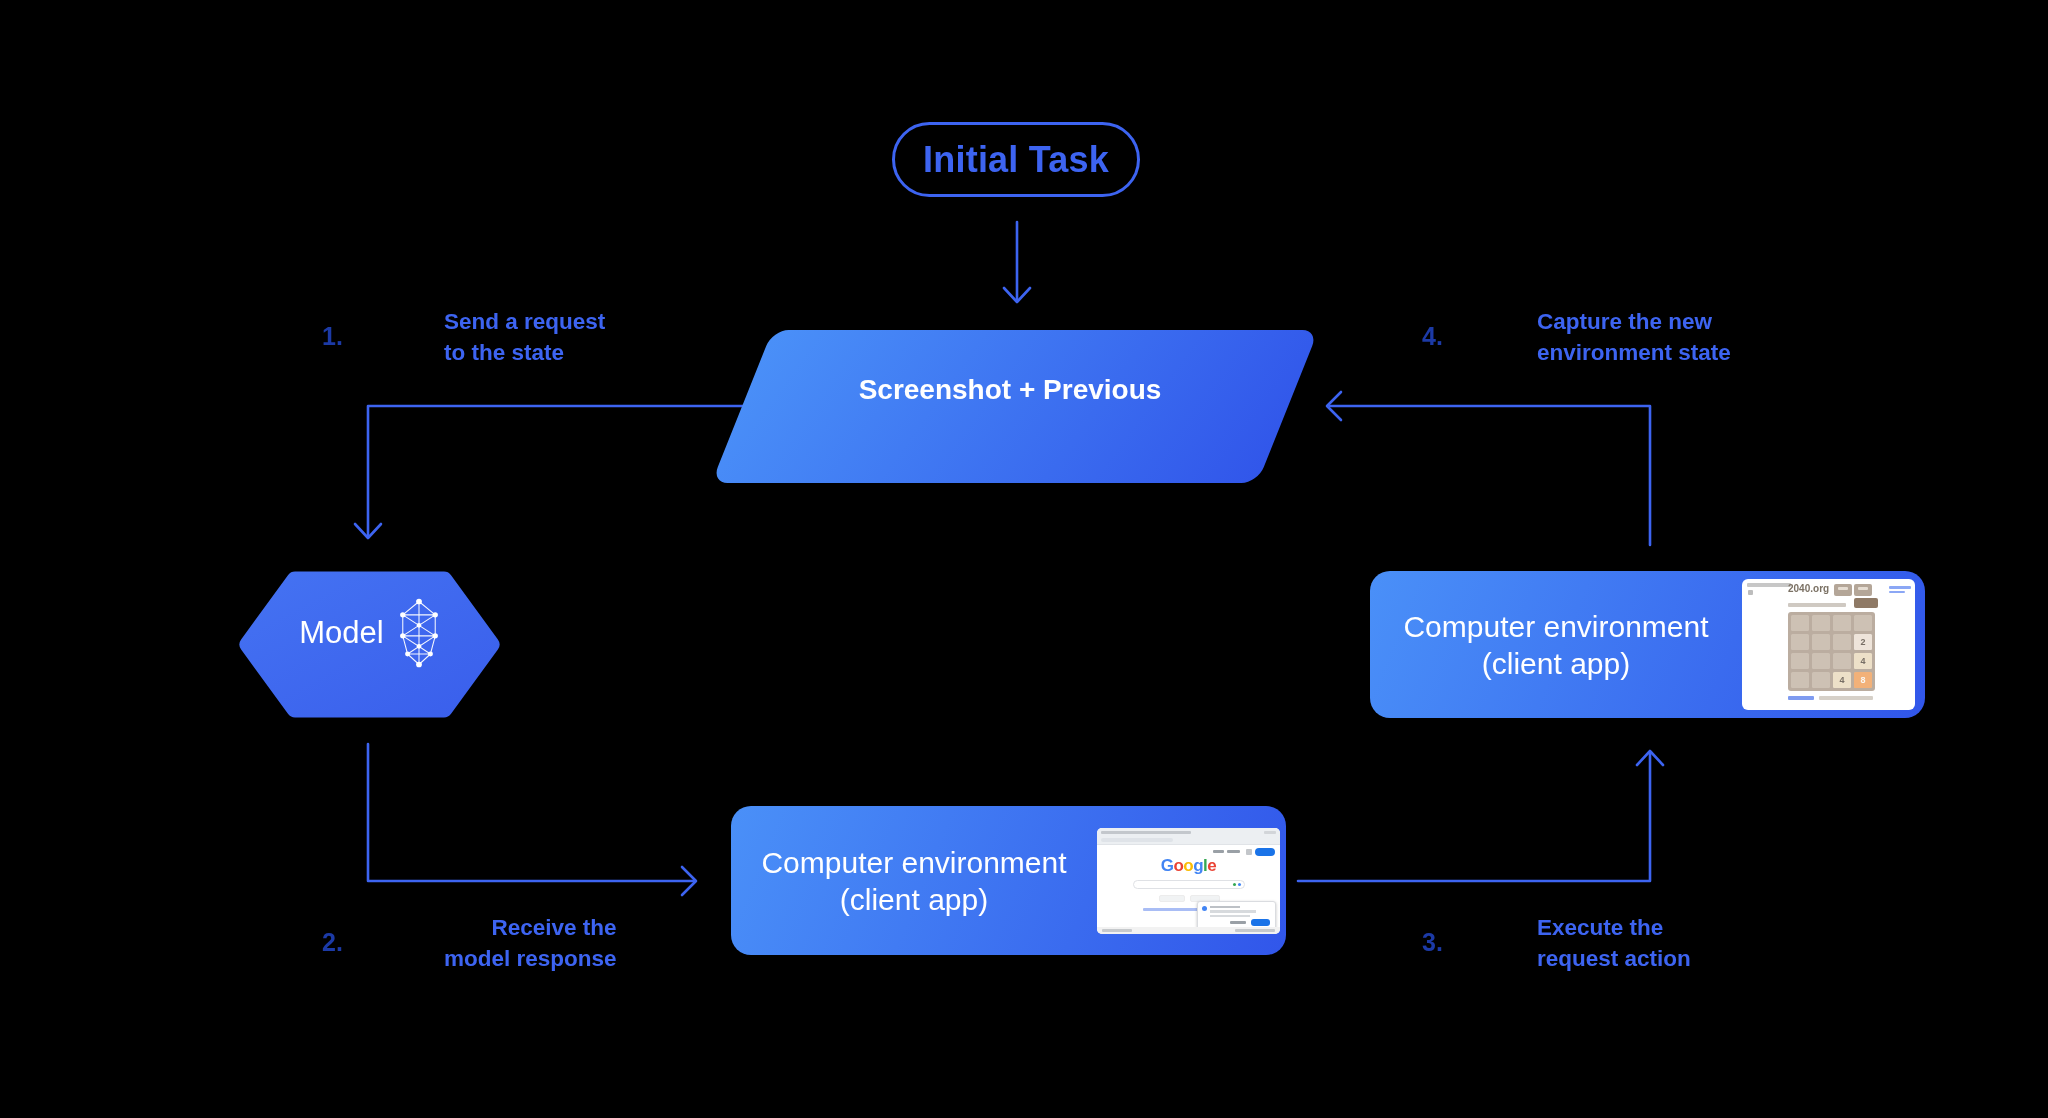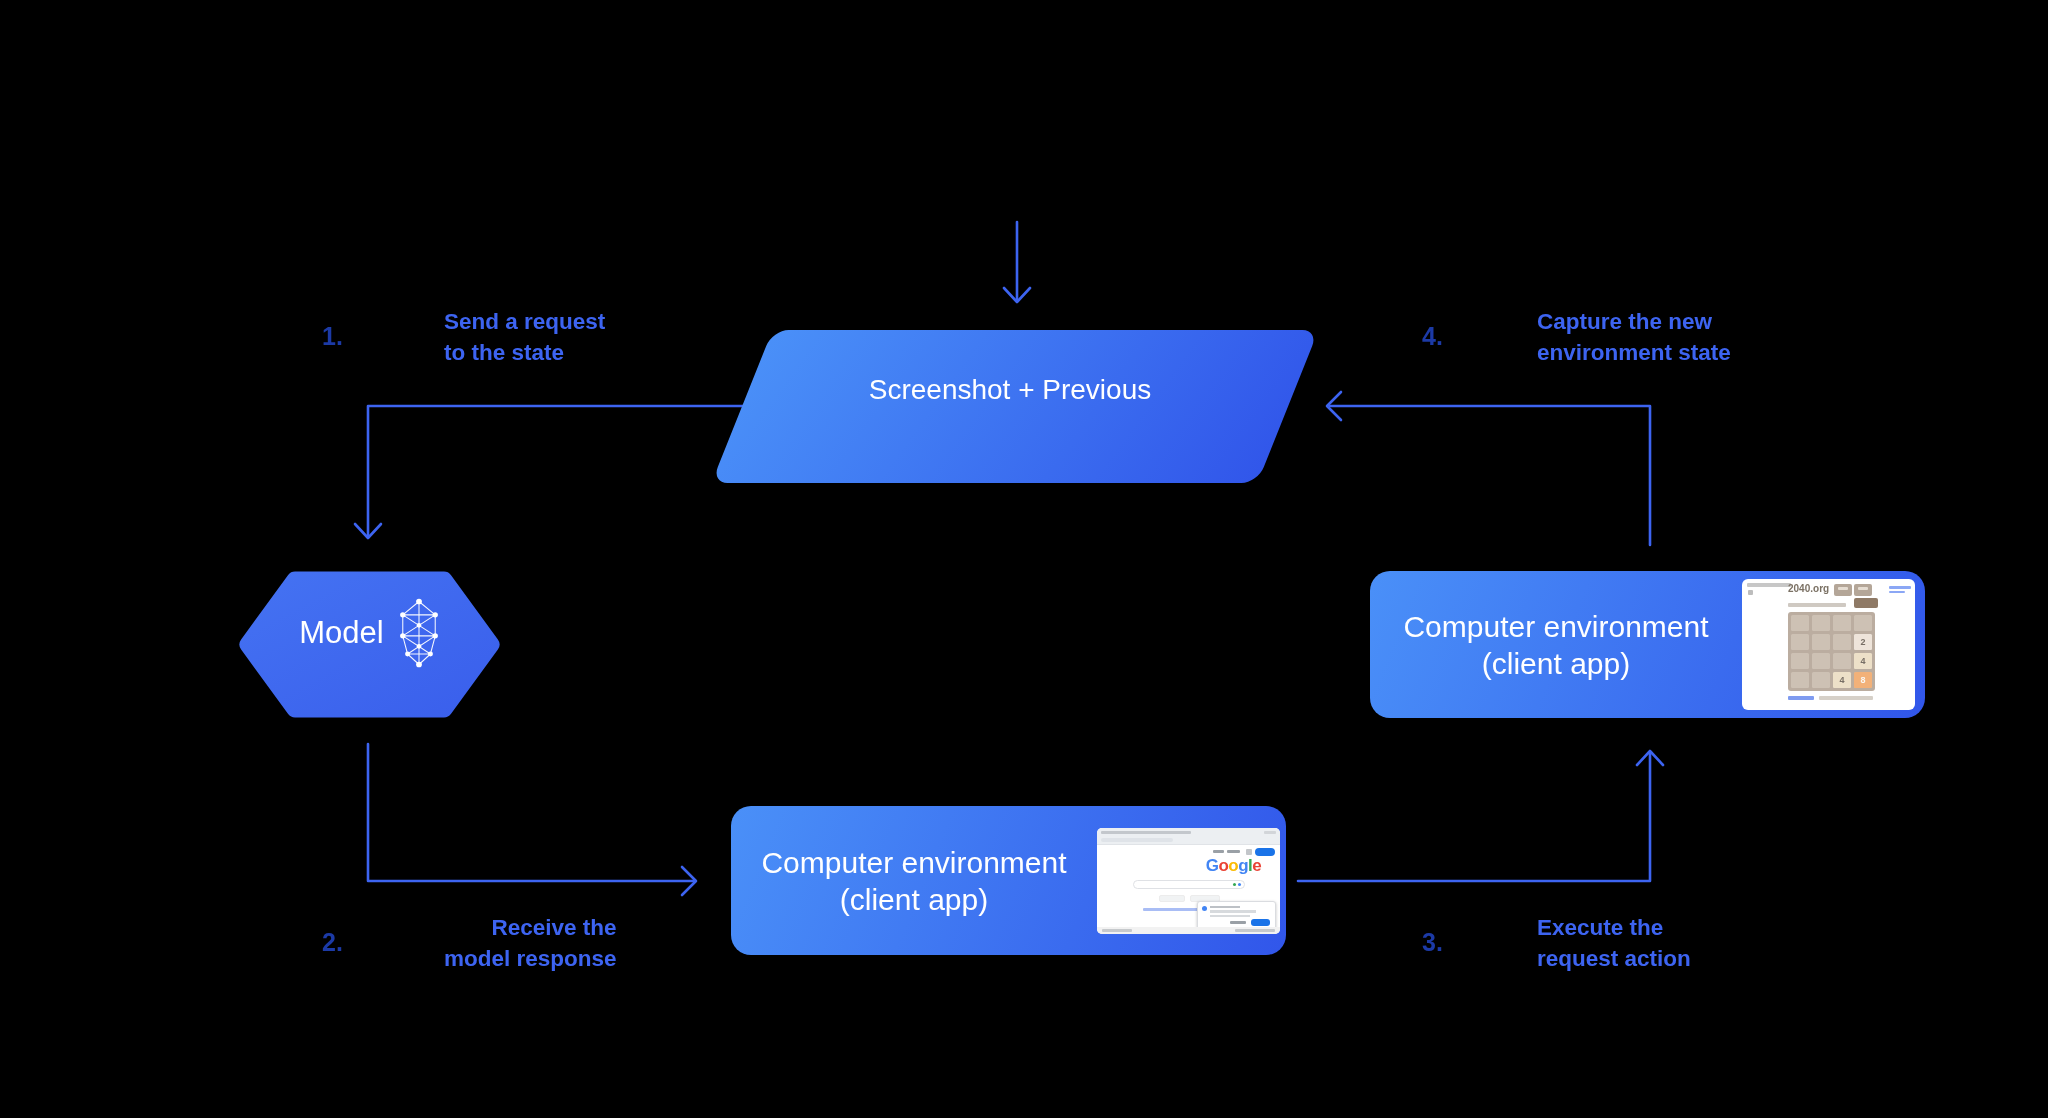--- a/index.html
+++ b/index.html
@@ -13,21 +13,21 @@
 
   
   .pill{position:absolute;left:892px;top:122px;width:248px;height:75px;border:3px solid var(--accent,#3D64F1);
         border-radius:44px;display:flex;align-items:center;justify-content:center;box-sizing:border-box;}
   .pill span{color:var(--accent,#3D64F1);font-size:36px;font-weight:600;letter-spacing:.2px;}
 
   
   .para-bg{position:absolute;left:742px;top:330px;width:546px;height:153px;border-radius:16px;
         transform:skewX(-21.8deg);background:linear-gradient(108deg,var(--grad-light,#4A90F8) 0%,var(--grad-dark,#3156EA) 100%);}
   .para-text{position:absolute;left:800px;top:369px;width:420px;text-align:center;color:#fff;
-        font-size:28px;line-height:42px;font-weight:400;}
+        font-size:28px;line-height:42px;font-weight:700;}
 
   
   .hex-svg{position:absolute;left:239px;top:571px;}
   .hex-content{position:absolute;left:239px;top:571px;width:261px;height:124px;display:flex;
         align-items:center;justify-content:center;gap:14px;}
   .hex-content .hex-label{color:#fff;font-size:31px;font-weight:400;}
 
   
   .envbox{position:absolute;width:555px;height:149px;border-radius:20px;display:flex;align-items:center;
         background:linear-gradient(112deg,var(--grad-light,#4A90F8) 0%,var(--grad-dark,#3156EA) 100%);box-sizing:border-box;}
@@ -64,21 +64,21 @@
   
   .minigoogle{position:relative;flex:none;width:183px;height:106px;background:#fff;border-radius:5px;overflow:hidden;}
   .mg-chrome{position:absolute;left:0;top:0;width:100%;height:16px;background:#eceff2;border-bottom:1px solid #e0e3e7;}
   .mg-tab{position:absolute;left:4px;top:3px;width:90px;height:3.5px;background:#c3c7cc;border-radius:1px;}
   .mg-win{position:absolute;right:4px;top:3px;width:12px;height:3.5px;background:#d2d5d9;border-radius:1px;}
   .mg-addr{position:absolute;left:4px;top:10px;width:72px;height:4px;background:#dfe3e8;border-radius:2px;}
   .mg-bar{position:absolute;background:#9aa0a6;border-radius:1px;height:3px;}
   .mg-apps{position:absolute;right:28px;top:21px;width:6px;height:6px;background:#c3c6ca;border-radius:1px;}
   .mg-signin{position:absolute;right:5px;top:20px;width:20px;height:8px;background:#1a73e8;border-radius:4px;}
   .mg-logo{position:absolute;left:0;top:28px;width:100%;text-align:center;font-size:17px;font-weight:700;
-           letter-spacing:-.5px;filter:blur(.4px);padding-left:45px;}
+           letter-spacing:-.5px;filter:blur(.4px);}
   .mg-search{position:absolute;left:36px;top:52px;width:112px;height:9px;background:#fff;border:1px solid #dfe1e5;
              border-radius:6px;box-sizing:border-box;}
   .mg-search i{position:absolute;right:3px;top:2px;width:3px;height:3px;border-radius:50%;background:#4285F4;}
   .mg-search i.g{right:8px;background:#34a853;}
   .mg-btn{position:absolute;top:67px;height:7px;background:#f1f3f4;border:1px solid #ececec;border-radius:2px;box-sizing:border-box;}
   .mg-lang{position:absolute;left:46px;top:80px;width:92px;height:3px;background:#a9bdf5;border-radius:1px;}
   .mg-dialog{position:absolute;left:100px;top:73px;width:77px;height:27px;background:#fff;border:1px solid #dadce0;
              border-radius:3px;box-shadow:0 1px 3px rgba(0,0,0,.25);}
   .mg-dialog .gdot{position:absolute;left:4px;top:4px;width:5px;height:5px;border-radius:50%;background:#4285F4;}
   .mg-dialog .l1{position:absolute;left:12px;top:4px;width:30px;height:2.5px;background:#bdc1c6;}
@@ -110,20 +110,23 @@
     <g>
       <polyline points="1298,881 1650,881 1650,754"></polyline>
       <polyline points="1637,765 1650,751 1663,765"></polyline>
     </g>
     <g>
       <polyline points="1650,545 1650,406 1330,406"></polyline>
       <polyline points="1341,392 1327,406 1341,420"></polyline>
     </g>
   </svg>
 
+  <div class="pill">
+    <span>Initial Task</span>
+  </div>
 
   <div class="para-bg"></div>
   <div class="para-text">
     <div>Screenshot + Previous</div>
   </div>
 
   <svg class="hex-svg" width="261" height="147" viewBox="0 0 261 147">
     <defs>
       <linearGradient id="hexGrad" x1="0" y1="0" x2="1" y2="1">
         <stop offset="0" stop-color="#4472F2"></stop>

